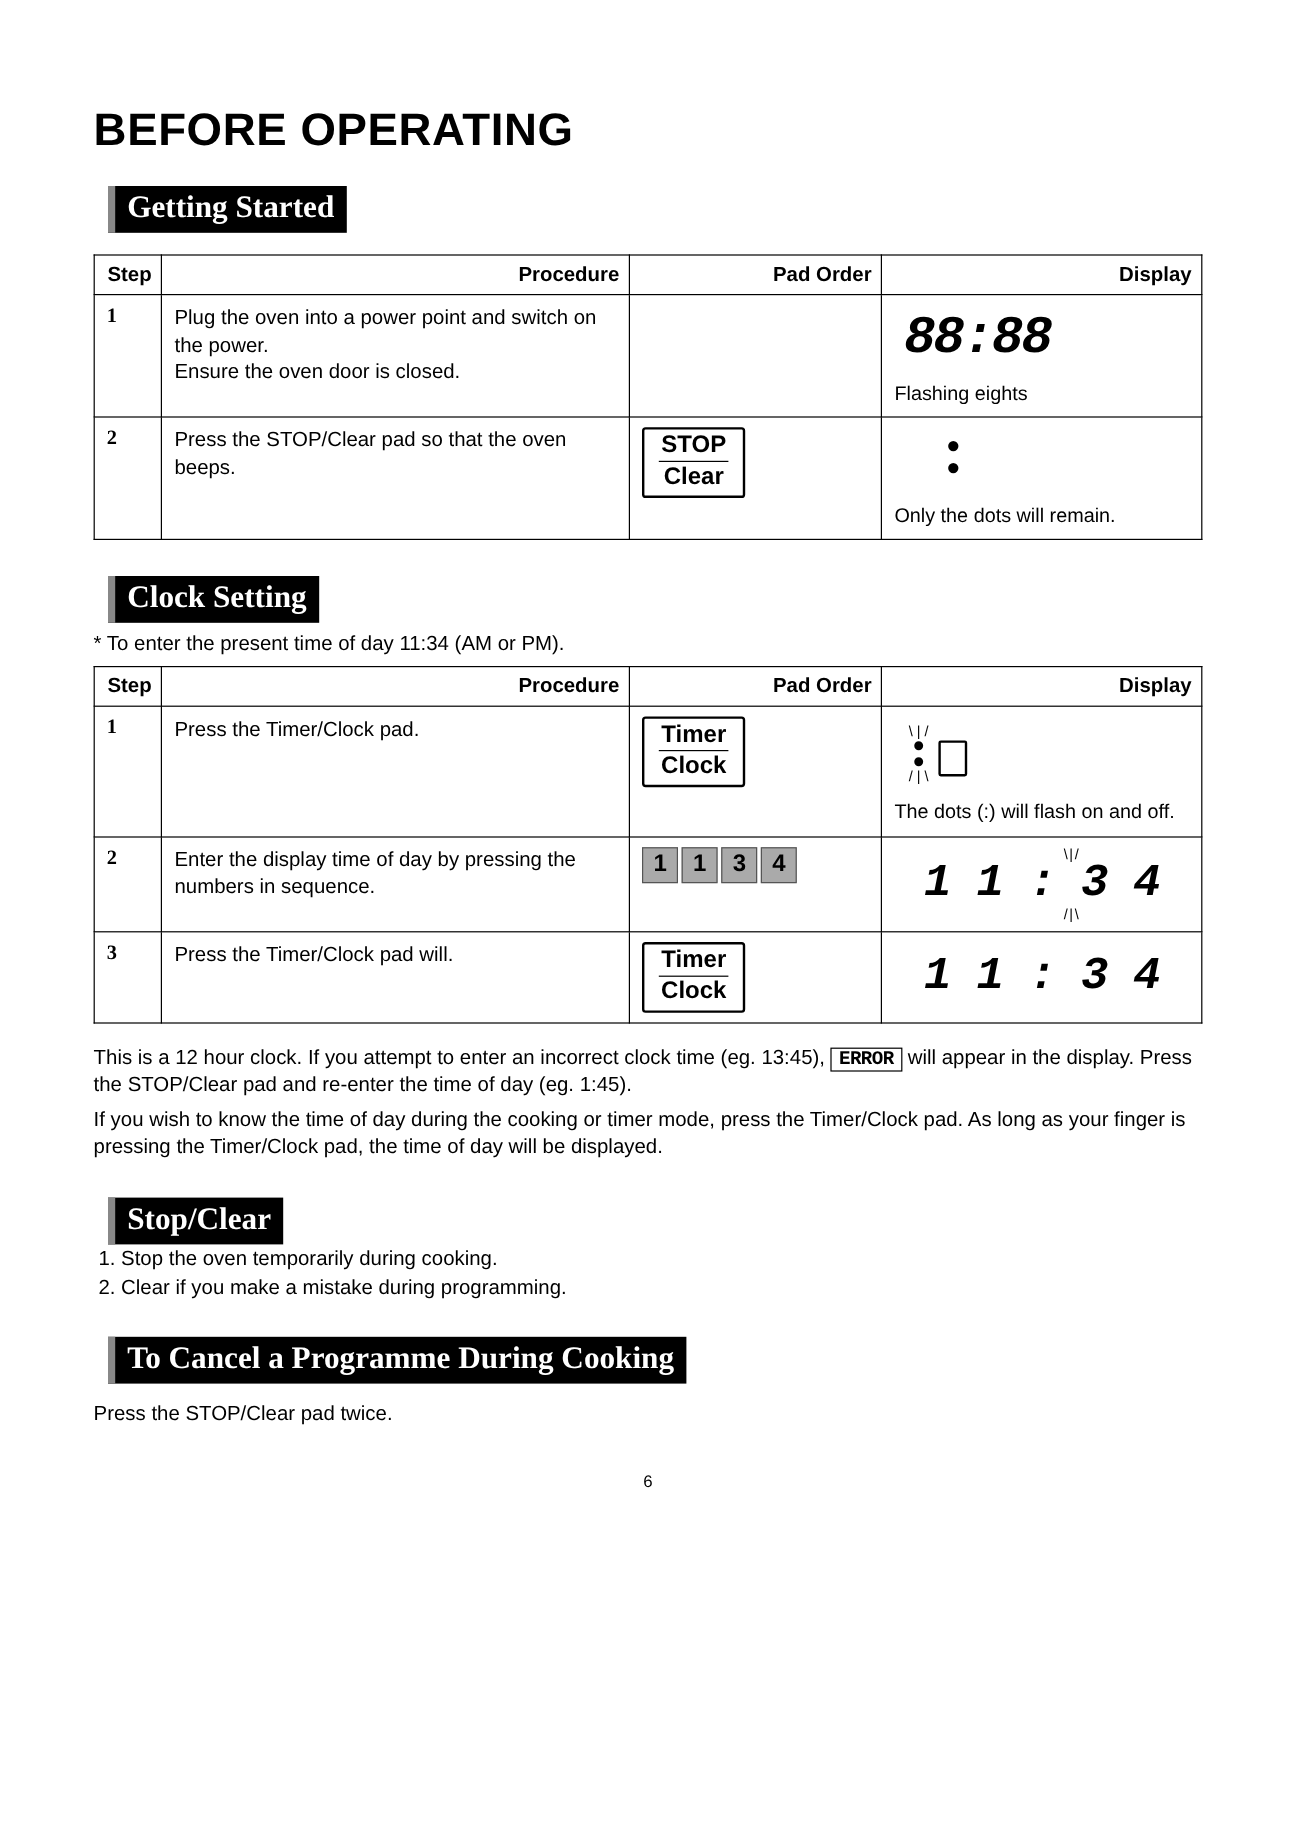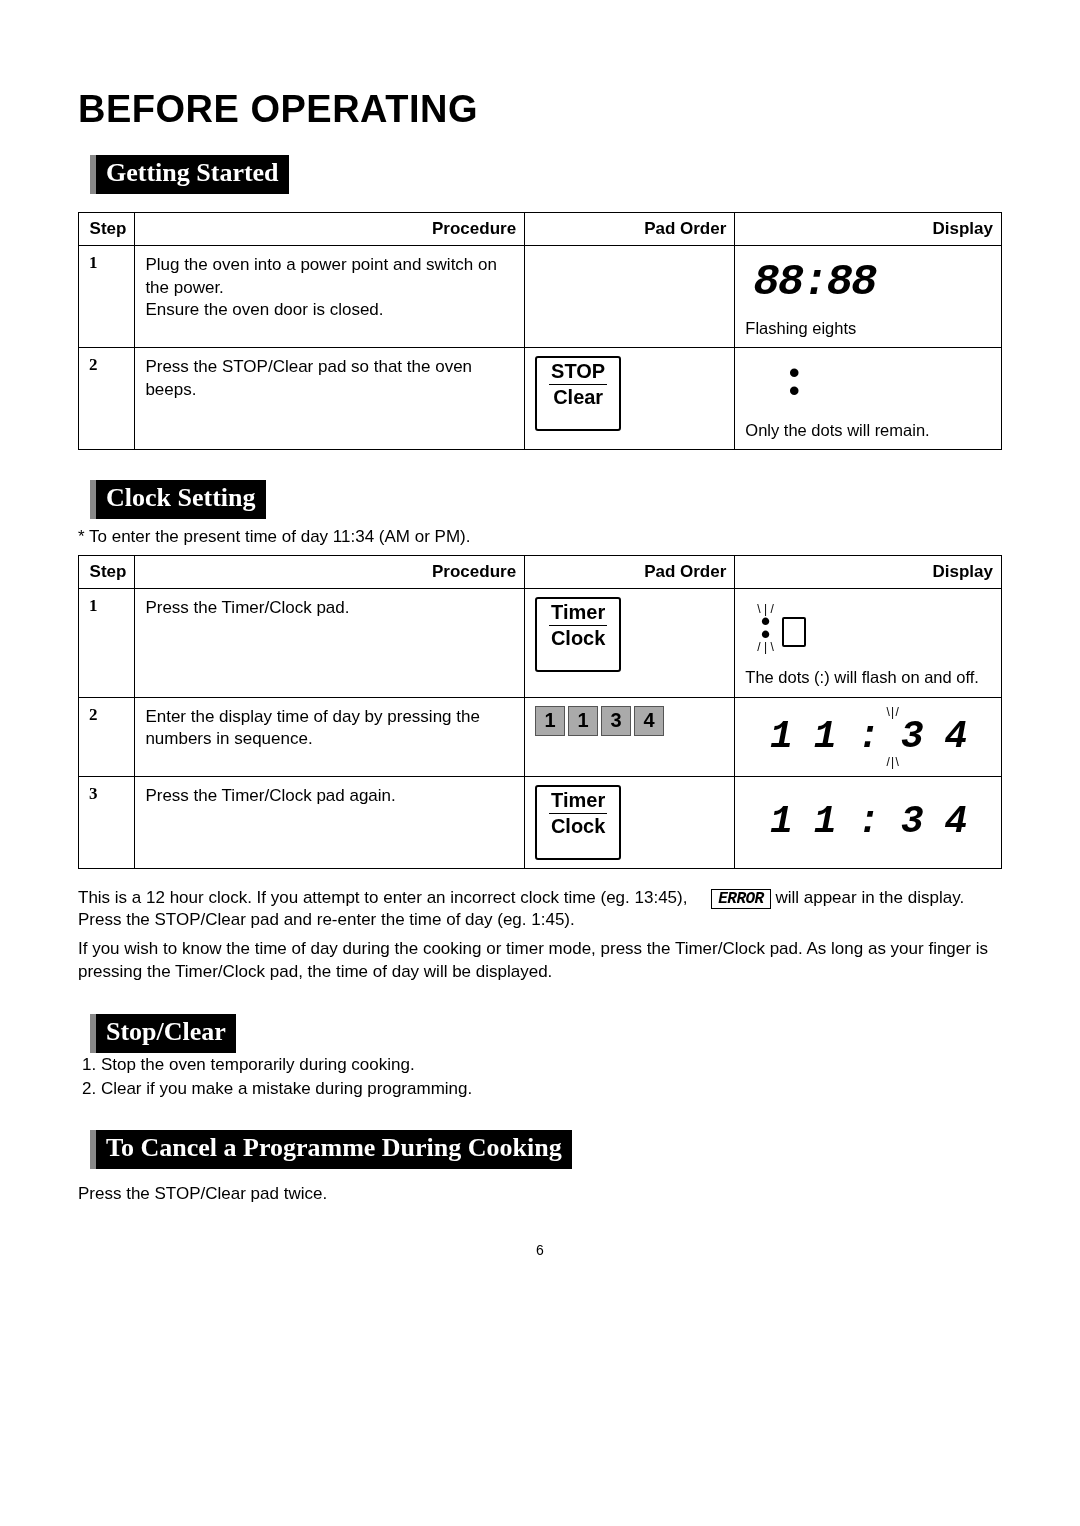--- a/index.html
+++ b/index.html
@@ -81,21 +81,21 @@
     td.disp-cell {
       vertical-align: top;
       margin-top: 12px;
     }
     .pad-button {
       display: inline-flex;
       flex-direction: column;
       align-items: center;
       border: 2px solid #000;
       border-radius: 3px;
-      padding: 2px 12px 20px 12px;
+      padding: 2px 12px 4px 12px;
       font-family: 'Arial Narrow', Arial, sans-serif;
       font-size: 20px;
       font-weight: 700;
       line-height: 1.15;
       background: #fff;
     }
     .pad-button .line1 { border-bottom: 1.5px solid #000; padding: 0 2px 1px 2px; }
     .pad-button .line2 { padding-top: 1px; }
     .num-keys {
       display: inline-flex;
@@ -194,25 +194,23 @@
     .body-text {
       font-size: 17px;
       line-height: 1.35;
       margin-bottom: 6px;
     }
     .err-box {
       border: 1px solid #000;
       font-family: 'Courier New', monospace;
       font-size: 16px;
       font-weight: 700;
-      font-style: italic;
       padding: 0 6px;
       letter-spacing: -0.5px;
       line-height: 1.2;
-      margin-left: 19px;
     }
     .list-no {
       font-size: 17px;
       line-height: 1.4;
       margin-left: 4px;
     }
     .page-num {
       text-align: center;
       font-size: 14px;
       margin-top: 36px;
@@ -327,21 +325,21 @@
         <td class="disp-cell">
           <div style="display:flex;flex-direction:column;align-items:center;">
             <span class="flash-marks-top">\ | /</span>
             <span class="seg-1134">1 1 : 3 4</span>
             <span class="flash-marks-bot">/ | \</span>
           </div>
         </td>
       </tr>
       <tr>
         <td class="step-num">3</td>
-        <td class="proc-cell">Press the Timer/Clock pad again.</td>
+        <td class="proc-cell">Press the Timer/Clock pad will.</td>
         <td class="pad-cell">
           <div class="pad-button">
             <span class="line1">Timer</span>
             <span class="line2">Clock</span>
           </div>
         </td>
         <td class="disp-cell" style="vertical-align:middle;text-align:center">
           <span class="seg-1134">1 1 : 3 4</span>
         </td>
       </tr>

